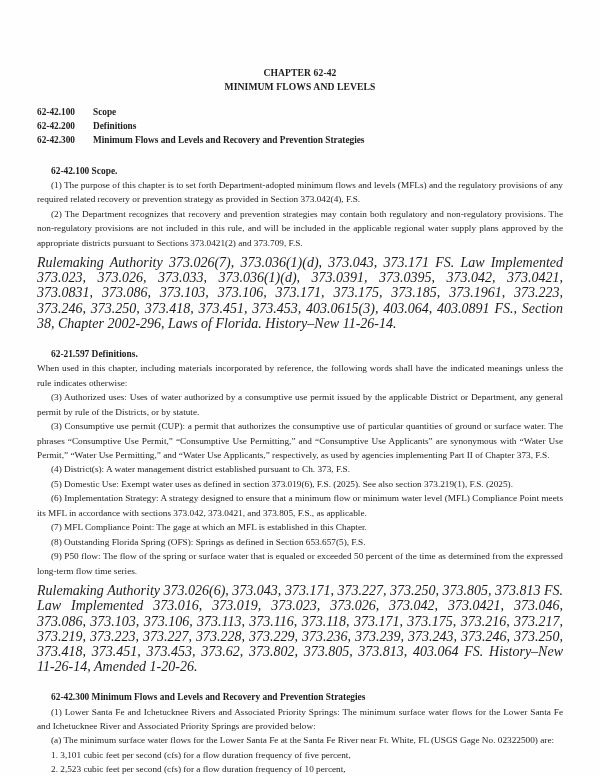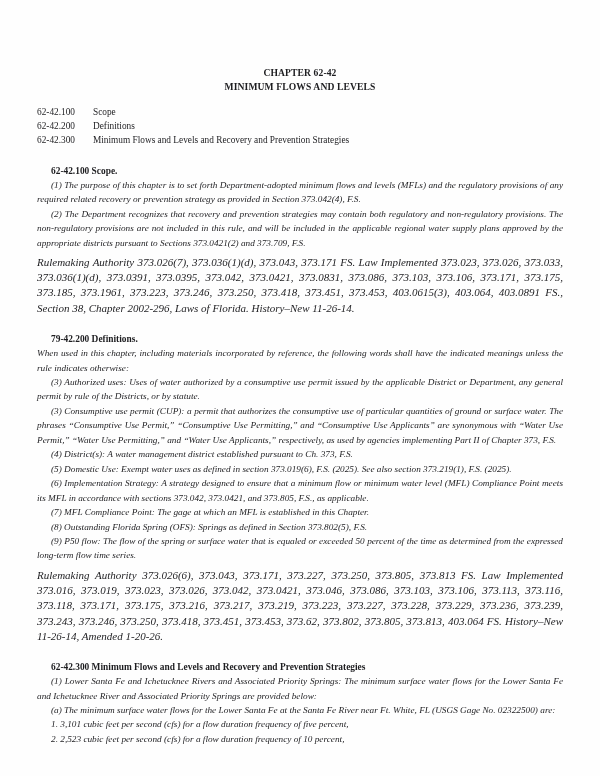--- a/index.html
+++ b/index.html
@@ -18,42 +18,42 @@
     text-align: center;
     font-weight: bold;
     font-size: 9.6px;
     line-height: 14px;
     letter-spacing: 0.1px;
   }
   .toc {
     margin-top: 11px;
     font-size: 9.3px;
     line-height: 14.2px;
+    font-weight: bold;
   }
   .toc-row { display: flex; }
   .toc-num { width: 56px; flex: none; }
   .toc-title { flex: 1; }
   .section-heading {
     font-weight: bold;
     font-size: 9.4px;
     line-height: 14.2px;
     text-indent: 14px;
     margin-top: 16px;
   }
   .para {
     font-size: 9.25px;
     line-height: 14.45px;
     text-align: justify;
     text-indent: 14px;
-    font-style: italic;
   }
   .flush { text-indent: 0; }
   .rulemaking {
     font-style: italic;
-    font-size: 11px;
+    font-size: 14px;
     line-height: 15.2px;
     text-align: justify;
     margin-top: 5px;
     margin-bottom: 5px;
   }
 </style>
 </head>
 <body>
 
 <div class="page">
@@ -79,29 +79,29 @@
   </div>
 
   <div class="section">
     <div class="section-heading">62-42.100 Scope.</div>
     <p class="para">(1) The purpose of this chapter is to set forth Department-adopted minimum flows and levels (MFLs) and the regulatory provisions of any required related recovery or prevention strategy as provided in Section 373.042(4), F.S.</p>
     <p class="para">(2) The Department recognizes that recovery and prevention strategies may contain both regulatory and non-regulatory provisions. The non-regulatory provisions are not included in this rule, and will be included in the applicable regional water supply plans approved by the appropriate districts pursuant to Sections 373.0421(2) and 373.709, F.S.</p>
     <p class="rulemaking">Rulemaking Authority 373.026(7), 373.036(1)(d), 373.043, 373.171 FS. Law Implemented 373.023, 373.026, 373.033, 373.036(1)(d), 373.0391, 373.0395, 373.042, 373.0421, 373.0831, 373.086, 373.103, 373.106, 373.171, 373.175, 373.185, 373.1961, 373.223, 373.246, 373.250, 373.418, 373.451, 373.453, 403.0615(3), 403.064, 403.0891 FS., Section 38, Chapter 2002-296, Laws of Florida. History–New 11-26-14.</p>
   </div>
 
   <div class="section">
-    <div class="section-heading">79-42.200 Definitions.</div>
+    <div class="section-heading">62-21.597 Definitions.</div>
     <p class="para flush">When used in this chapter, including materials incorporated by reference, the following words shall have the indicated meanings unless the rule indicates otherwise:</p>
     <p class="para">(3) Authorized uses: Uses of water authorized by a consumptive use permit issued by the applicable District or Department, any general permit by rule of the Districts, or by statute.</p>
     <p class="para">(3) Consumptive use permit (CUP): a permit that authorizes the consumptive use of particular quantities of ground or surface water. The phrases “Consumptive Use Permit,” “Consumptive Use Permitting,” and “Consumptive Use Applicants” are synonymous with “Water Use Permit,” “Water Use Permitting,” and “Water Use Applicants,” respectively, as used by agencies implementing Part II of Chapter 373, F.S.</p>
     <p class="para">(4) District(s): A water management district established pursuant to Ch. 373, F.S.</p>
     <p class="para">(5) Domestic Use: Exempt water uses as defined in section 373.019(6), F.S. (2025). See also section 373.219(1), F.S. (2025).</p>
     <p class="para">(6) Implementation Strategy: A strategy designed to ensure that a minimum flow or minimum water level (MFL) Compliance Point meets its MFL in accordance with sections 373.042, 373.0421, and 373.805, F.S., as applicable.</p>
     <p class="para">(7) MFL Compliance Point: The gage at which an MFL is established in this Chapter.</p>
-    <p class="para">(8) Outstanding Florida Spring (OFS): Springs as defined in Section 373.802(5), F.S.</p>
+    <p class="para">(8) Outstanding Florida Spring (OFS): Springs as defined in Section 653.657(5), F.S.</p>
     <p class="para">(9) P50 flow: The flow of the spring or surface water that is equaled or exceeded 50 percent of the time as determined from the expressed long-term flow time series.</p>
     <p class="rulemaking">Rulemaking Authority 373.026(6), 373.043, 373.171, 373.227, 373.250, 373.805, 373.813 FS. Law Implemented 373.016, 373.019, 373.023, 373.026, 373.042, 373.0421, 373.046, 373.086, 373.103, 373.106, 373.113, 373.116, 373.118, 373.171, 373.175, 373.216, 373.217, 373.219, 373.223, 373.227, 373.228, 373.229, 373.236, 373.239, 373.243, 373.246, 373.250, 373.418, 373.451, 373.453, 373.62, 373.802, 373.805, 373.813, 403.064 FS. History–New 11-26-14, Amended 1-20-26.</p>
   </div>
 
   <div class="section">
     <div class="section-heading">62-42.300 Minimum Flows and Levels and Recovery and Prevention Strategies</div>
     <p class="para">(1) Lower Santa Fe and Ichetucknee Rivers and Associated Priority Springs: The minimum surface water flows for the Lower Santa Fe and Ichetucknee River and Associated Priority Springs are provided below:</p>
     <p class="para">(a) The minimum surface water flows for the Lower Santa Fe at the Santa Fe River near Ft. White, FL (USGS Gage No. 02322500) are:</p>
     <p class="para">1. 3,101 cubic feet per second (cfs) for a flow duration frequency of five percent,</p>
     <p class="para">2. 2,523 cubic feet per second (cfs) for a flow duration frequency of 10 percent,</p>

